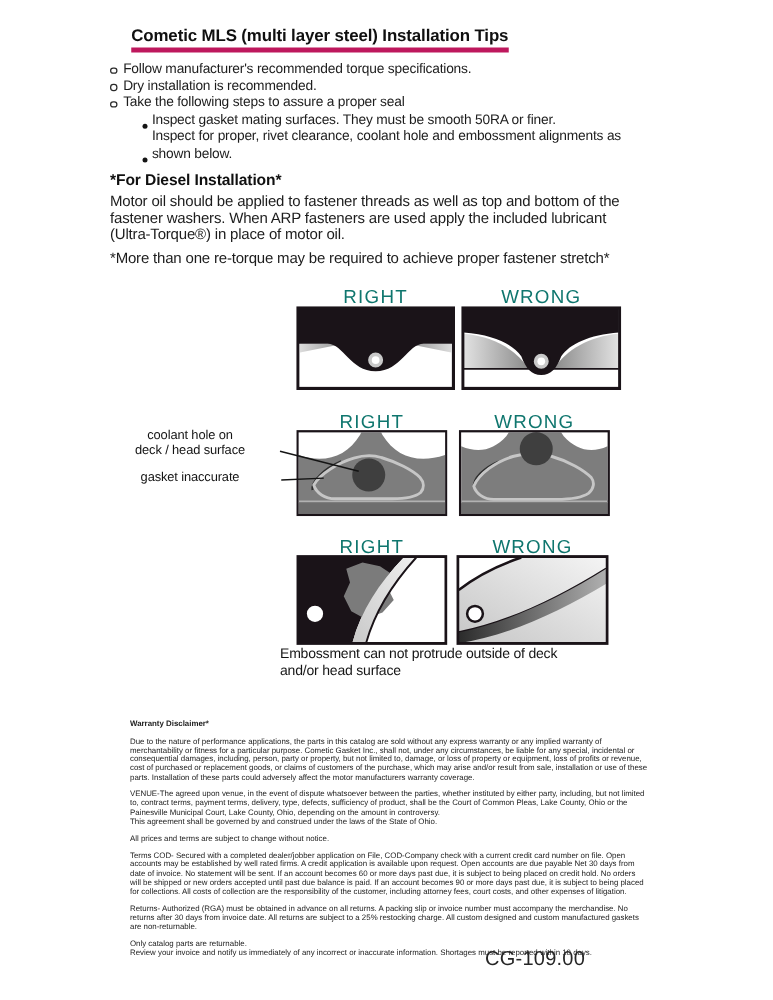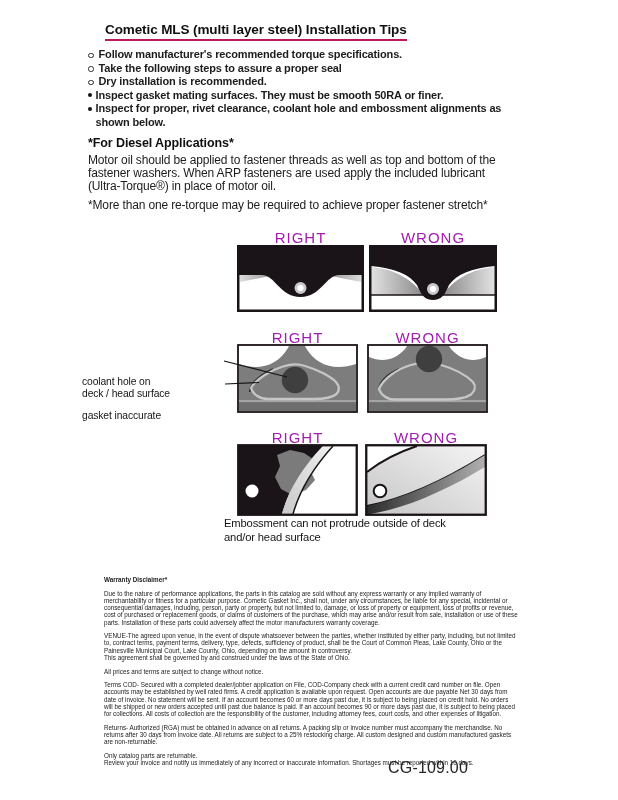--- a/index.html
+++ b/index.html
@@ -4,35 +4,35 @@
 <style>
   html,body{margin:0;padding:0;background:#fff;}
   .page{
     position:relative;width:618px;height:800px;background:#fff;overflow:hidden;
     font-family:"Liberation Sans",sans-serif;color:#141414;
   }
   
   .intro{position:absolute;left:88px;top:20px;width:432px;}
   .title{
     display:inline-block;margin-left:17px;font-size:13.5px;font-weight:bold;
-    letter-spacing:-0.1px;border-bottom:2px solid #be185d;padding-bottom:2px;color:#101010;
+    letter-spacing:-0.1px;border-bottom:4px solid #be185d;padding-bottom:2px;color:#101010;
   }
-  .bullets{margin-top:7px;font-weight:bold;}
+  .bullets{margin-top:7px;}
   .b-row{display:flex;font-size:11px;line-height:13.5px;letter-spacing:-0.15px;color:#1c1c1c;}
-  .b-row.sub{}
+  .b-row.sub{margin-left:26px;align-items:flex-end;}
   .b-ring{width:3.5px;height:3.5px;border:1px solid #2a2a2a;border-radius:50%;margin:4.5px 5px 0 0;flex:none;}
   .b-dot{width:4px;height:4px;background:#141414;border-radius:50%;margin:4.5px 3.5px 0 0;flex:none;}
   .diesel-h{margin:7px 0 4px 0;font-size:12.5px;font-weight:bold;letter-spacing:-0.1px;color:#101010;}
   .para{margin:0 0 6px 0;font-size:12px;line-height:13px;letter-spacing:-0.15px;color:#1c1c1c;width:424px;}
   
   .diagrams{position:absolute;left:0;top:0;width:618px;height:800px;pointer-events:none;}
-  .rw{position:absolute;text-align:center;font-size:15px;letter-spacing:1px;color:#a21caf;}
+  .rw{position:absolute;text-align:center;font-size:15px;letter-spacing:1px;color:#0f766e;}
   .panel{position:absolute;}
   .caption{position:absolute;font-size:11.2px;line-height:13.5px;letter-spacing:-0.15px;color:#141414;white-space:pre-line;}
-  .dlabel{position:absolute;width:140px;text-align:left;font-size:10.3px;line-height:11.5px;letter-spacing:-0.1px;color:#141414;white-space:pre-line;margin-top:33px;}
+  .dlabel{position:absolute;width:140px;text-align:center;font-size:10.3px;line-height:11.5px;letter-spacing:-0.1px;color:#141414;white-space:pre-line;}
   .leader{position:absolute;left:0;top:0;}
   
   .disclaimer{position:absolute;left:104px;top:576px;width:414px;color:#222;}
   .d{margin:0 0 6.5px 0;font-size:6.3px;line-height:7.2px;letter-spacing:0;}
   .d.tight{margin-bottom:0;}
   .d.head{font-weight:bold;}
   
   .footer{position:absolute;left:388px;top:759px;font-size:16px;letter-spacing:0.2px;color:#262626;}
 </style>
 </head>
@@ -42,36 +42,36 @@
 
   <div class="intro">
     <span class="title">Cometic MLS (multi layer steel) Installation Tips</span>
     <div class="bullets">
       <div class="b-row">
         <span class="b-ring"></span>
         <span>Follow manufacturer's recommended torque specifications.</span>
       </div>
       <div class="b-row">
         <span class="b-ring"></span>
-        <span>Take the following steps to assure a proper seal</span>
+        <span>Dry installation is recommended.</span>
       </div>
       <div class="b-row">
         <span class="b-ring"></span>
-        <span>Dry installation is recommended.</span>
+        <span>Take the following steps to assure a proper seal</span>
       </div>
       <div class="b-row sub">
         <span class="b-dot"></span>
         <span>Inspect gasket mating surfaces.  They must be smooth 50RA or finer.</span>
       </div>
       <div class="b-row sub">
         <span class="b-dot"></span>
         <span>Inspect for proper, rivet clearance, coolant hole and embossment alignments as shown below.</span>
       </div>
     </div>
-    <div class="diesel-h">*For Diesel Applications*</div>
+    <div class="diesel-h">*For Diesel Installation*</div>
     <p class="para">Motor oil should be applied to fastener threads as well as top and bottom of the fastener washers. When ARP fasteners are used apply the included lubricant (Ultra-Torque®) in place of motor oil.</p>
     <p class="para">*More than one re-torque may be required to achieve proper fastener stretch*</p>
   </div>
 
   <div class="diagrams">
 
     <div class="rw" style="left:237px;top:229px;width:127px;">RIGHT</div>
     <div class="rw" style="left:369px;top:229px;width:128px;">WRONG</div>
 
     <svg class="panel" style="left:237px;top:245px;" width="127" height="67" viewBox="0 0 127 67">

